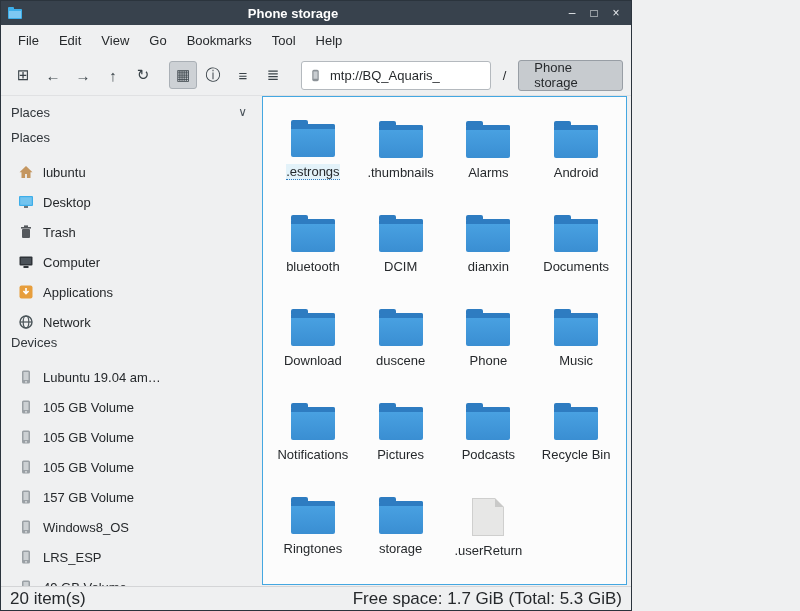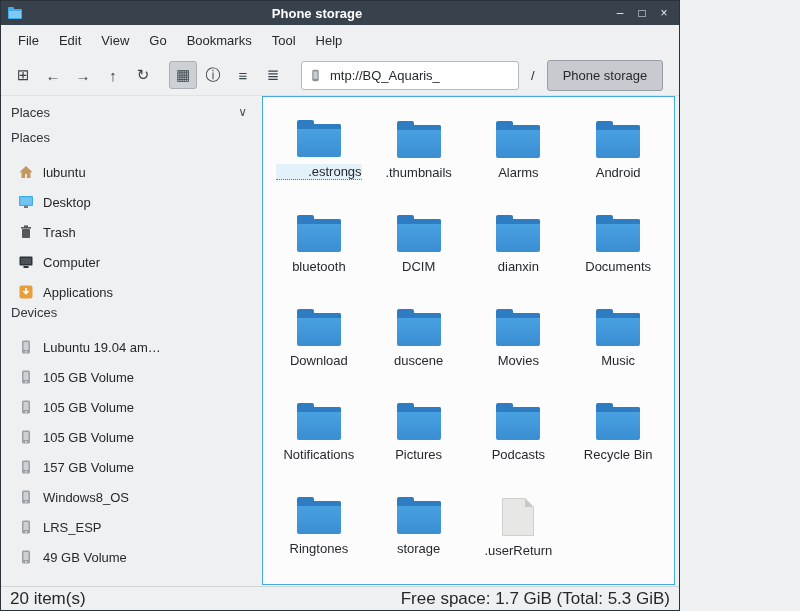--- a/index.html
+++ b/index.html
@@ -4,21 +4,21 @@
 <style>
   * { box-sizing: border-box; }
   html,body { margin:0; padding:0; }
   body {
     width:800px; height:611px;
     font-family:"Liberation Sans", sans-serif;
     font-size:13px; color:#26292c;
     background:#eff0f1;
   }
   .window {
-    width:680px; height:611px;
+    width:632px; height:611px;
     display:flex; flex-direction:column;
     border:1px solid #2b343d;
     background:#eff0f1;
   }
   
   .titlebar {
     height:24px; flex:none;
     background:#38424d; color:#ffffff;
     display:flex; align-items:center;
     padding:0 6px;
@@ -126,21 +126,20 @@
   .file::before {
     content:""; position:absolute; top:-1px; right:-1px;
     width:0; height:0;
     border-top:9px solid #fcfcfc;
     border-left:9px solid #c9c9c8;
   }
   .cell-label { font-size:13px; color:#26292c; line-height:15px; }
   .cell.selected .cell-label {
     background:rgba(61,174,233,0.13);
     border-bottom:1px dotted #2e7cc1;
-    padding-left:32px;
   }
   
   .statusbar {
     height:24px; flex:none;
     display:flex; align-items:center; justify-content:space-between;
     padding:0 9px;
     background:#eff0f1; border-top:1px solid #d4d5d7;
     font-size:17px; color:#26292c;
   }
 </style>
@@ -250,20 +249,30 @@
       </div>
       <div class="side-item">
         <span class="icon16">
           <svg viewBox="0 0 16 16" width="16" height="16">
               <rect x="1.5" y="1.5" width="13" height="13" rx="2" fill="#e79e3c"></rect>
               <path d="M8 4v5.4M5.4 7 8 9.6 10.6 7" stroke="#ffffff" stroke-width="1.6" fill="none"></path>
             </svg>
         </span>
         <span>Applications</span>
       </div>
+      <div class="side-item">
+        <span class="icon16">
+          <svg viewBox="0 0 16 16" width="16" height="16">
+              <circle cx="8" cy="8" r="6" fill="none" stroke="#4a5459" stroke-width="1.4"></circle>
+              <path d="M2 8h12" stroke="#4a5459" stroke-width="1.2" fill="none"></path>
+              <ellipse cx="8" cy="8" rx="2.8" ry="6" fill="none" stroke="#4a5459" stroke-width="1.2"></ellipse>
+            </svg>
+        </span>
+        <span>Network</span>
+      </div>
 
       <div class="group-label">Devices</div>
 
       <div class="side-item">
         <span class="icon16">
           <svg viewBox="0 0 16 16" width="16" height="16">
               <rect x="4" y="1.5" width="8" height="13" rx="1.5" fill="#9aa0a5"></rect>
               <rect x="5.5" y="3" width="5" height="8" fill="#cdd1d4"></rect>
               <circle cx="8" cy="12.8" r="0.9" fill="#e4e6e8"></circle>
             </svg>
@@ -382,21 +391,21 @@
         <div class="cell">
           <span class="folder"></span>
           <span class="cell-label">Download</span>
         </div>
         <div class="cell">
           <span class="folder"></span>
           <span class="cell-label">duscene</span>
         </div>
         <div class="cell">
           <span class="folder"></span>
-          <span class="cell-label">Movies</span>
+          <span class="cell-label">Phone</span>
         </div>
 
         <div class="cell">
           <span class="folder"></span>
           <span class="cell-label">Music</span>
         </div>
         <div class="cell">
           <span class="folder"></span>
           <span class="cell-label">Notifications</span>
         </div>

